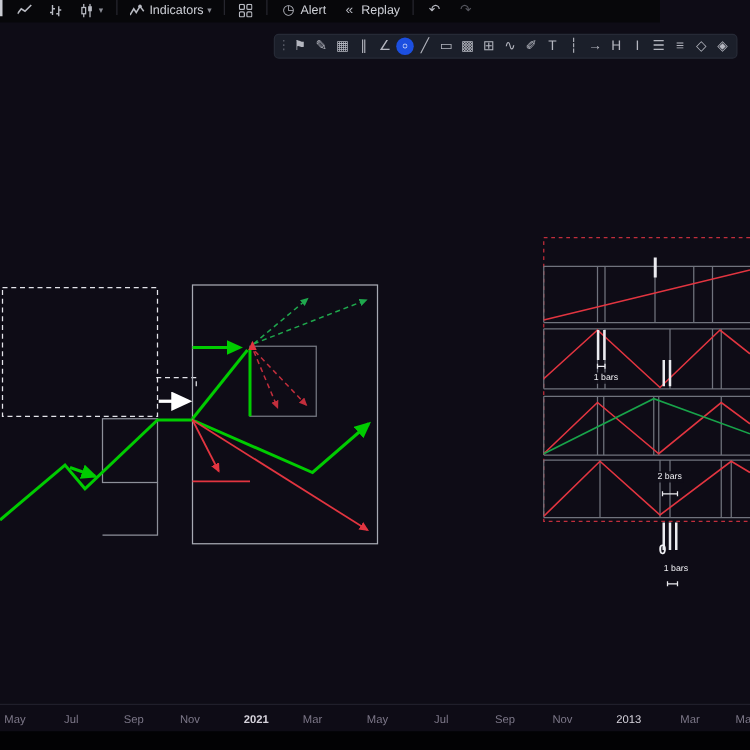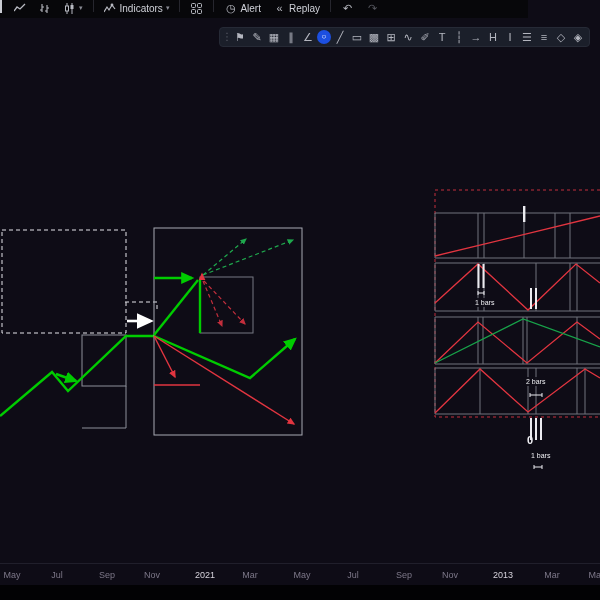--- a/index.html
+++ b/index.html
@@ -277,21 +277,21 @@
 <div class="anno" style="left:473px; top:298px;">1 bars</div>
 <div class="anno" style="left:524px; top:377px;">2 bars</div>
 <div class="anno" id="label-zero" style="left:525px; top:436px;">0</div>
 <div class="anno" style="left:529px; top:451px;">1 bars</div>
 
 <div id="time-axis">
     <div class="ax-label" style="left: 12px;">May</div>
     <div class="ax-label" style="left: 57px;">Jul</div>
     <div class="ax-label" style="left: 107px;">Sep</div>
     <div class="ax-label" style="left: 152px;">Nov</div>
-    <div class="ax-label ax-year" style="left: 205px;">2021</div>
+    <div class="ax-label ax-year" style="left: 205px; font-weight: bold;">2021</div>
     <div class="ax-label" style="left: 250px;">Mar</div>
     <div class="ax-label" style="left: 302px;">May</div>
     <div class="ax-label" style="left: 353px;">Jul</div>
     <div class="ax-label" style="left: 404px;">Sep</div>
     <div class="ax-label" style="left: 450px;">Nov</div>
     <div class="ax-label ax-year" style="left: 503px;">2013</div>
     <div class="ax-label" style="left: 552px;">Mar</div>
     <div class="ax-label" style="left: 597px;">May</div>
   </div>
 <div id="bottom-strip"></div>

